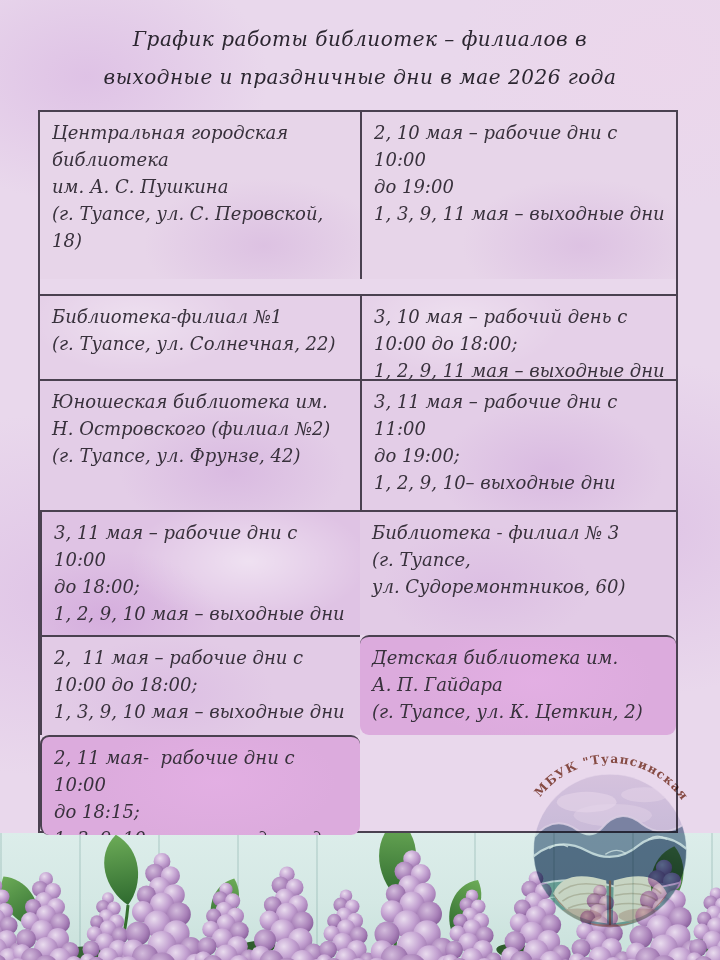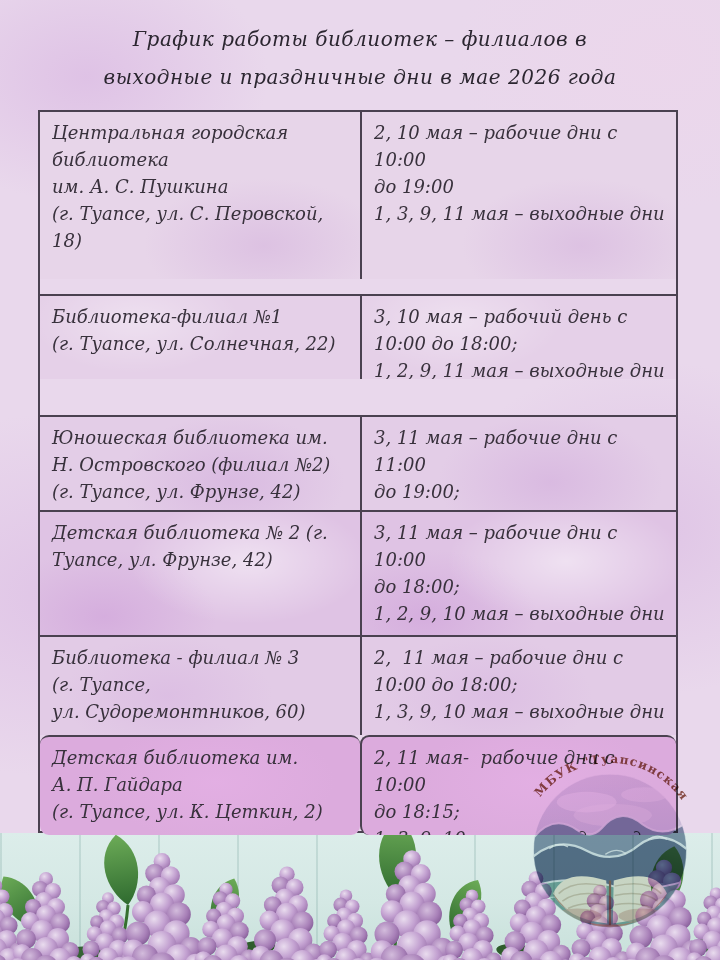--- a/index.html
+++ b/index.html
@@ -21,21 +21,21 @@
        display:grid;grid-template-columns:320px 1fr;
        grid-template-rows:167px 100px 131px 125px 100px 100px;
        border:2px solid #4a4150;box-sizing:border-box;z-index:2;}
   .cell{box-sizing:border-box;padding:7px 10px 0 12px;
         font-style:italic;font-size:18px;line-height:27px;color:#38313c;
         white-space:pre-wrap;overflow:hidden;}
   .cl{border-left:2px solid #4a4150;}
   .ct{border-top:2px solid #4a4150;}
   .r1{background:radial-gradient(160px 90px at 70% 80%, rgba(208,170,218,.45), rgba(208,170,218,0) 75%),#e7d5e9;}
   .r2{background:radial-gradient(140px 70px at 30% 30%, rgba(255,255,255,.35), rgba(255,255,255,0) 75%),#e5d0e8;margin-top:15px;}
-  .r3{background:radial-gradient(150px 90px at 60% 70%, rgba(203,158,216,.4), rgba(203,158,216,0) 75%),#e3cde7;margin-top:36px;}
+  .r3{background:radial-gradient(150px 90px at 60% 70%, rgba(203,158,216,.4), rgba(203,158,216,0) 75%),#e3cde7;}
   .r4{background:radial-gradient(170px 90px at 65% 40%, rgba(255,255,255,.5), rgba(255,255,255,0) 70%),
       radial-gradient(150px 90px at 20% 85%, rgba(201,148,214,.45), rgba(201,148,214,0) 75%),#dfc3e4;}
   .r5{background:radial-gradient(140px 80px at 40% 60%, rgba(210,168,222,.35), rgba(210,168,222,0) 75%),#e2cbe6;}
   .r6{background:radial-gradient(160px 80px at 55% 45%, rgba(232,178,232,.55), rgba(232,178,232,0) 75%),#dcabdd;border-radius:9px;}
   
   .flowers{position:absolute;left:0;bottom:0;width:720px;height:127px;z-index:1;
            background:
              repeating-linear-gradient(90deg, rgba(130,170,165,.28) 0 2px, rgba(130,170,165,0) 2px 79px),
              linear-gradient(180deg,#dcedea 0%,#d4e8e4 55%,#c8e0da 100%);}
   .flowers svg{display:block;}
@@ -137,22 +137,20 @@
 (г. Туапсе, ул. Солнечная, 22)</div>
     <div class="cell r2 cl ct">3, 10 мая – рабочий день с
 10:00 до 18:00;
 1, 2, 9, 11 мая – выходные дни</div>
     <div class="cell r3 ct">Юношеская библиотека им.
 Н. Островского (филиал №2)
 (г. Туапсе, ул. Фрунзе, 42)</div>
     <div class="cell r3 cl ct">3, 11 мая – рабочие дни с 11:00
 до 19:00;
 1, 2, 9, 10– выходные дни</div>
-    <div class="cell r4 ct">Детская библиотека № 2 (г.
-Туапсе, ул. Фрунзе, 42)</div>
     <div class="cell r4 cl ct">3, 11 мая – рабочие дни с 10:00
 до 18:00;
 1, 2, 9, 10 мая – выходные дни</div>
     <div class="cell r5 ct">Библиотека - филиал № 3
 (г. Туапсе,
 ул. Судоремонтников, 60)</div>
     <div class="cell r5 cl ct">2,  11 мая – рабочие дни с
 10:00 до 18:00;
 1, 3, 9, 10 мая – выходные дни</div>
     <div class="cell r6 ct">Детская библиотека им.

